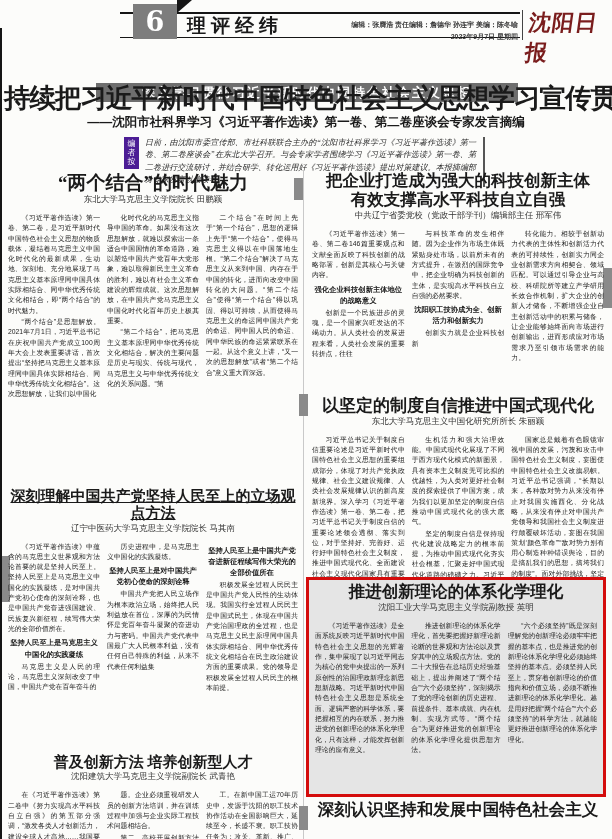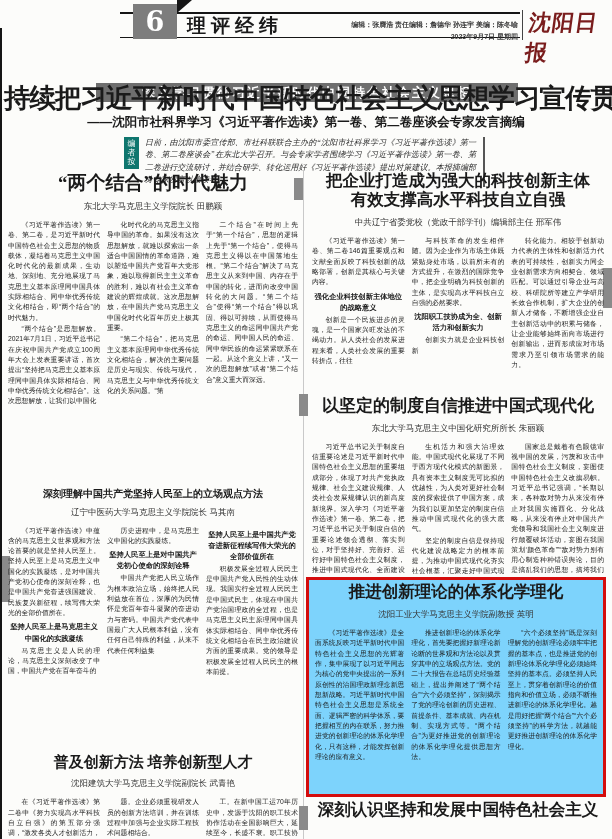--- a/index.html
+++ b/index.html
@@ -21,45 +21,45 @@
         font-family:"DejaVu Serif",serif;transform:skewX(-8deg);letter-spacing:1px;}
   
   .banner{position:absolute;left:96px;top:58px;width:422px;height:19px;background:#6e6e6e;color:#fff;
         display:flex;align-items:center;justify-content:center;font-size:13px;font-weight:bold;letter-spacing:2px;margin-top:25px;}
   .headline{position:absolute;left:4px;top:80px;width:604px;text-align:center;font-size:26.5px;font-weight:900;
         font-family:"Liberation Serif",serif;letter-spacing:-1px;white-space:nowrap;}
   .subhead{position:absolute;left:4px;top:114px;width:604px;text-align:center;font-size:12.5px;font-weight:bold;}
   
   .note{position:absolute;left:124px;top:137px;width:352px;display:flex;gap:6px;
         border-right:2px solid #555;padding-right:7px;}
-  .note-label{width:13px;background:#0f766e;color:#fff;font-size:8px;line-height:1.15;text-align:center;
+  .note-label{width:13px;background:#4c1d95;color:#fff;font-size:8px;line-height:1.15;text-align:center;
         padding:2px 1px;align-self:flex-start;word-break:break-all;}
   .note-text{flex:1;font-size:8px;font-style:italic;line-height:1.55;color:#2a2a2a;
         font-family:"Liberation Serif",serif;text-align:justify;}
   
   .divider{position:absolute;left:303px;top:170px;bottom:0;width:1px;background:#c9c9c9;}
   .marker{position:absolute;background:#8a8a8a;}
   .m1{left:294px;top:178px;width:9px;height:22px;}
   .m2{left:603px;top:268px;width:9px;height:40px;}
   .m3{left:299px;top:394px;width:9px;height:22px;}
   .m4{left:2px;top:556px;width:8px;height:46px;}
   .m5{left:299px;top:806px;width:9px;height:24px;}
   
   .article{position:absolute;overflow:hidden;}
   .a-title{text-align:center;font-weight:bold;font-family:"Liberation Serif",serif;line-height:1.15;}
-  .a-author{text-align:center;font-size:8.5px;color:#333;margin-top:7px;}
+  .a-author{text-align:center;font-size:8.5px;color:#333;margin-top:0;}
   .a-body{display:flex;gap:7px;margin-top:7px;overflow:hidden;}
   .col{flex:1;font-size:6.8px;line-height:1.52;text-align:justify;color:#1b1b1b;overflow:hidden;}
   .col p{margin:0 0 1px;text-indent:2em;}
   .col h4{margin:3px 0 2px;font-size:7.3px;font-weight:bold;text-align:center;text-indent:0;}
   #a1{left:8px;top:172px;width:290px;height:308px;}   #a1 .a-title{font-size:19px;}
   #a2{left:312px;top:172px;width:292px;height:218px;} #a2 .a-title{font-size:16.5px;}
   #a3{left:312px;top:396px;width:292px;height:181px;} #a3 .a-title{font-size:17px;}
-  #a4{left:8px;top:488px;width:290px;height:262px;}   #a4 .a-title{font-size:10px;}
-  #a5{left:306px;top:577px;width:300px;height:220px;border:3px solid #d40c0c;padding:3px 6px;box-sizing:border-box;background:#7dd3fc;}
+  #a4{left:8px;top:488px;width:290px;height:262px;}   #a4 .a-title{font-size:15px;text-decoration:underline;}
+  #a5{left:306px;top:577px;width:300px;height:220px;border:3px solid #d40c0c;padding:3px 6px;box-sizing:border-box;background:#e5e5e5;}
   #a5 .a-title{font-size:16.5px;}
   #a6{left:8px;top:754px;width:290px;height:85px;}    #a6 .a-title{font-size:15px;}
   #a7{left:312px;top:801px;width:292px;height:38px;}  #a7 .a-title{font-size:16.5px;}
 </style>
 </head>
 <body>
 
 <div class="page">
   <div class="edge-left"></div>
 

